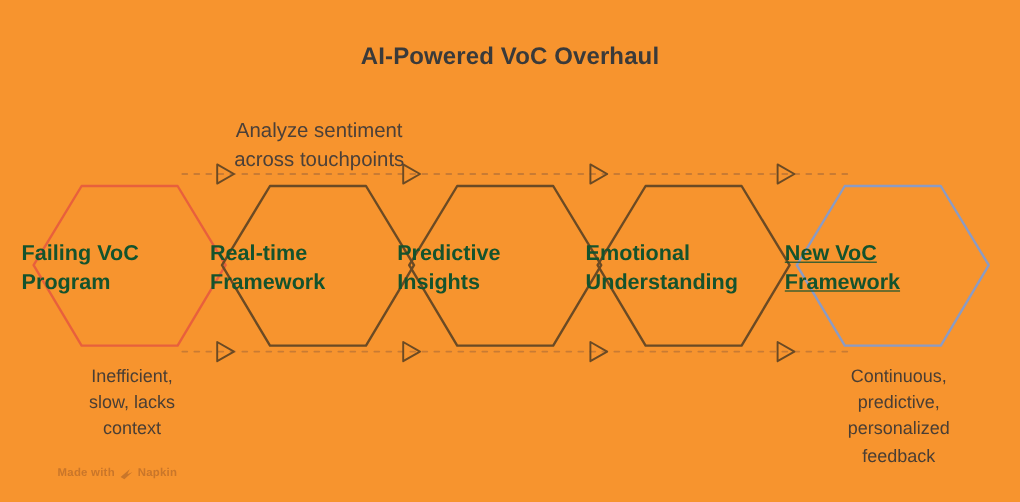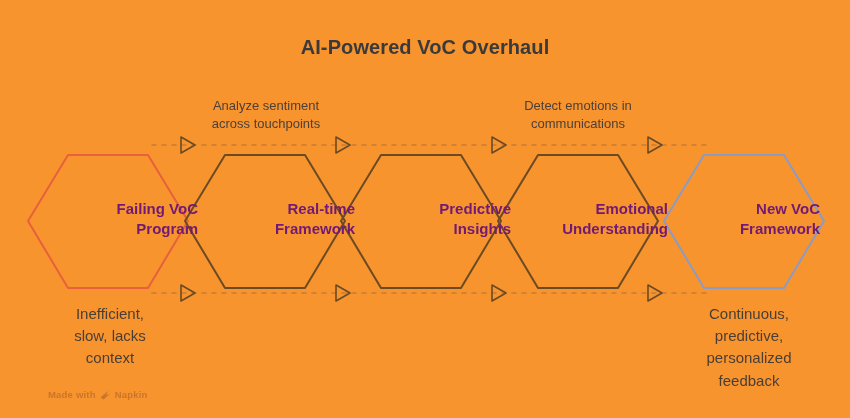--- a/index.html
+++ b/index.html
@@ -37,32 +37,32 @@
     width: 850px;
     text-align: center;
     font-size: 20px;
     font-weight: bold;
     color: #3A3A3A;
     letter-spacing: 0.1px;
   }
 
   .node-label {
     position: absolute;
-    text-align: right;
-    font-size: 15px;
+    text-align: left;
+    font-size: 18px;
     font-weight: bold;
-    color: #701a75;
+    color: #14532d;
     line-height: 1.35;
     white-space: pre-line;
   }
 
   .edge-label {
     position: absolute;
     text-align: center;
-    font-size: 13px;
+    font-size: 17px;
     color: #4C4038;
     line-height: 1.42;
     white-space: pre-line;
   }
 
   .side-note {
     position: absolute;
     text-align: center;
     font-size: 15px;
     color: #4A3E34;
@@ -133,29 +133,27 @@
 
   <div class="node-label" style="left:175px; top:199px; width:180px;">Real-time
 Framework</div>
 
   <div class="node-label" style="left:488px; top:199px; width:180px;">Emotional
 Understanding</div>
 
   <div class="node-label" style="left:331px; top:199px; width:180px;">Predictive
 Insights</div>
 
-  <div class="node-label" style="left:640px; top:199px; width:180px;">New VoC
+  <div class="node-label" style="left:654px; top:199px; width:180px;text-decoration:underline;">New VoC
 Framework</div>
 
   <div class="edge-label" style="left:176px; top:97px; width:180px;">Analyze sentiment
 across touchpoints</div>
 
 
-  <div class="edge-label" style="left:488px; top:97px; width:180px;">Detect emotions in
-communications</div>
 
   <div class="side-note" style="left:20px; top:303px; width:180px;">Inefficient,
 slow, lacks
 context</div>
 
   <div class="side-note" style="left:659px; top:303px; width:180px;">Continuous,
 predictive,
 personalized
 feedback</div>
 

